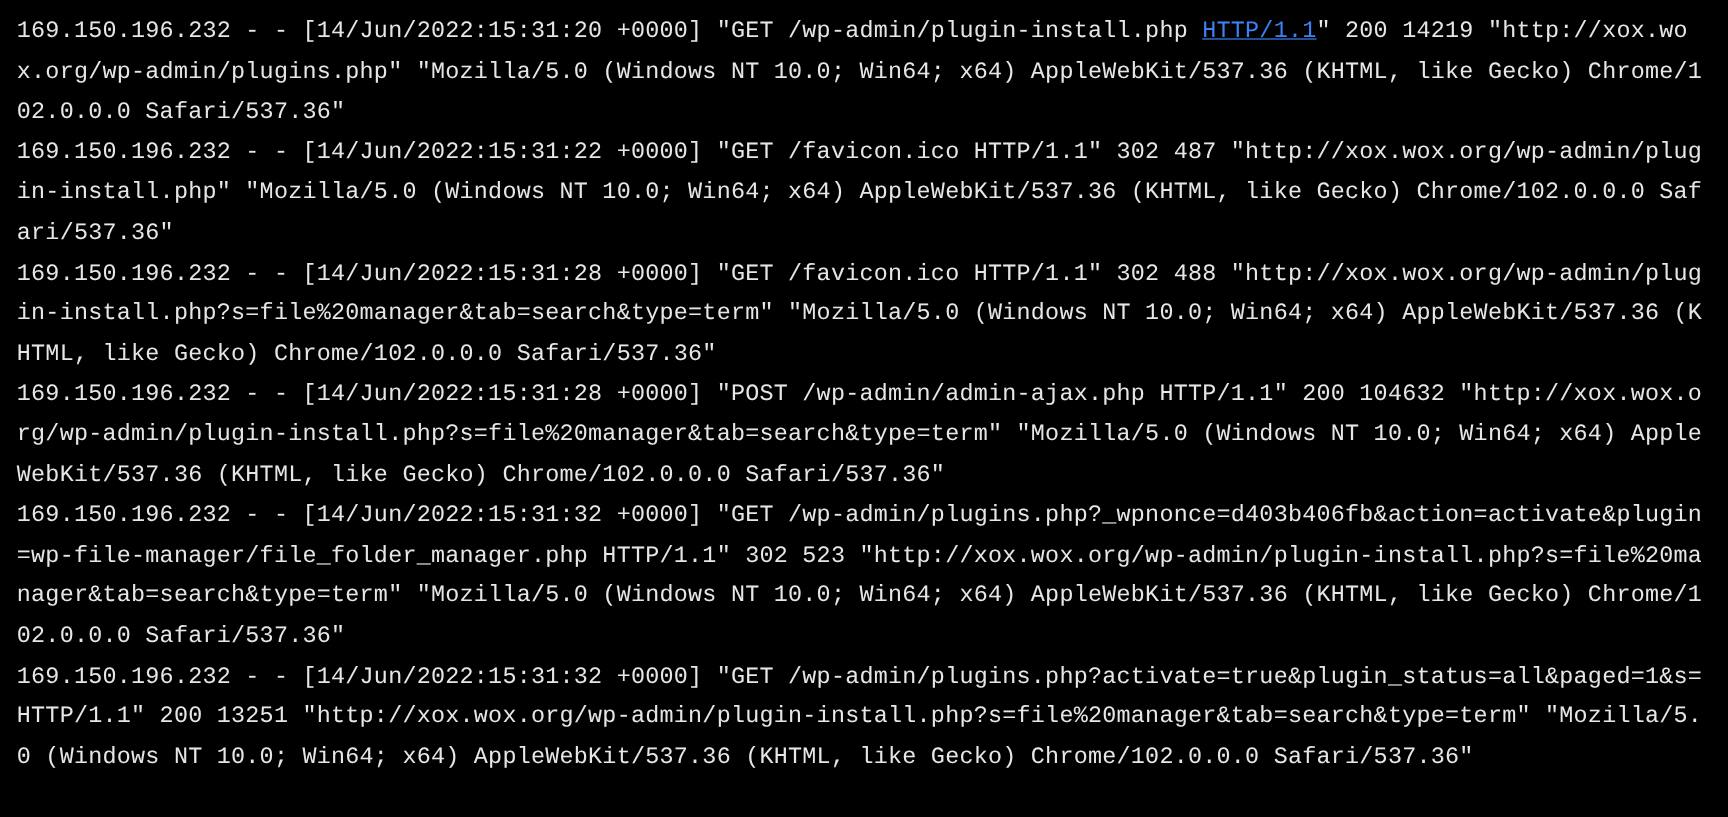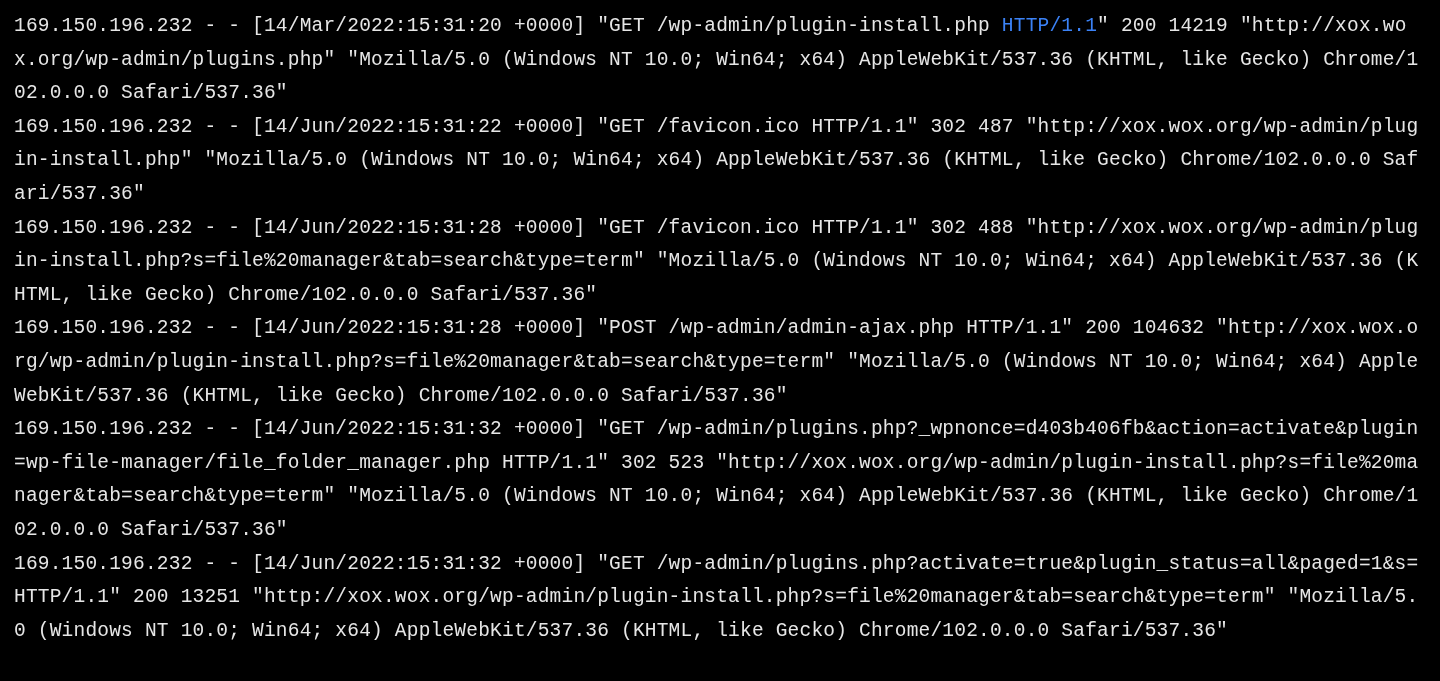--- a/index.html
+++ b/index.html
@@ -22,23 +22,24 @@
     color: #e6e6e6;
     white-space: pre-wrap;
     word-break: break-all;
     overflow-wrap: anywhere;
   }
   .log-line {
     display: inline;
   }
   .link {
     color: #3b82f6;
+    text-decoration: underline;
   }
 </style>
 </head>
 <body>
 
-<div class="terminal"><span class="log-line"><span>169.150.196.232 - - [14/Mar/2022:15:31:20 +0000] "GET /wp-admin/plugin-install.php </span><span class="link">HTTP/1.1</span><span>" 200 14219 "http://xox.wox.org/wp-admin/plugins.php" "Mozilla/5.0 (Windows NT 10.0; Win64; x64) AppleWebKit/537.36 (KHTML, like Gecko) Chrome/102.0.0.0 Safari/537.36"</span></span>
+<div class="terminal"><span class="log-line"><span>169.150.196.232 - - [14/Jun/2022:15:31:20 +0000] "GET /wp-admin/plugin-install.php </span><span class="link">HTTP/1.1</span><span>" 200 14219 "http://xox.wox.org/wp-admin/plugins.php" "Mozilla/5.0 (Windows NT 10.0; Win64; x64) AppleWebKit/537.36 (KHTML, like Gecko) Chrome/102.0.0.0 Safari/537.36"</span></span>
 <span class="log-line">169.150.196.232 - - [14/Jun/2022:15:31:22 +0000] "GET /favicon.ico HTTP/1.1" 302 487 "http://xox.wox.org/wp-admin/plugin-install.php" "Mozilla/5.0 (Windows NT 10.0; Win64; x64) AppleWebKit/537.36 (KHTML, like Gecko) Chrome/102.0.0.0 Safari/537.36"</span>
 <span class="log-line">169.150.196.232 - - [14/Jun/2022:15:31:28 +0000] "GET /favicon.ico HTTP/1.1" 302 488 "http://xox.wox.org/wp-admin/plugin-install.php?s=file%20manager&amp;tab=search&amp;type=term" "Mozilla/5.0 (Windows NT 10.0; Win64; x64) AppleWebKit/537.36 (KHTML, like Gecko) Chrome/102.0.0.0 Safari/537.36"</span>
 <span class="log-line">169.150.196.232 - - [14/Jun/2022:15:31:28 +0000] "POST /wp-admin/admin-ajax.php HTTP/1.1" 200 104632 "http://xox.wox.org/wp-admin/plugin-install.php?s=file%20manager&amp;tab=search&amp;type=term" "Mozilla/5.0 (Windows NT 10.0; Win64; x64) AppleWebKit/537.36 (KHTML, like Gecko) Chrome/102.0.0.0 Safari/537.36"</span>
 <span class="log-line">169.150.196.232 - - [14/Jun/2022:15:31:32 +0000] "GET /wp-admin/plugins.php?_wpnonce=d403b406fb&amp;action=activate&amp;plugin=wp-file-manager/file_folder_manager.php HTTP/1.1" 302 523 "http://xox.wox.org/wp-admin/plugin-install.php?s=file%20manager&amp;tab=search&amp;type=term" "Mozilla/5.0 (Windows NT 10.0; Win64; x64) AppleWebKit/537.36 (KHTML, like Gecko) Chrome/102.0.0.0 Safari/537.36"</span>
 <span class="log-line">169.150.196.232 - - [14/Jun/2022:15:31:32 +0000] "GET /wp-admin/plugins.php?activate=true&amp;plugin_status=all&amp;paged=1&amp;s= HTTP/1.1" 200 13251 "http://xox.wox.org/wp-admin/plugin-install.php?s=file%20manager&amp;tab=search&amp;type=term" "Mozilla/5.0 (Windows NT 10.0; Win64; x64) AppleWebKit/537.36 (KHTML, like Gecko) Chrome/102.0.0.0 Safari/537.36"</span></div>
 
 </body></html>

